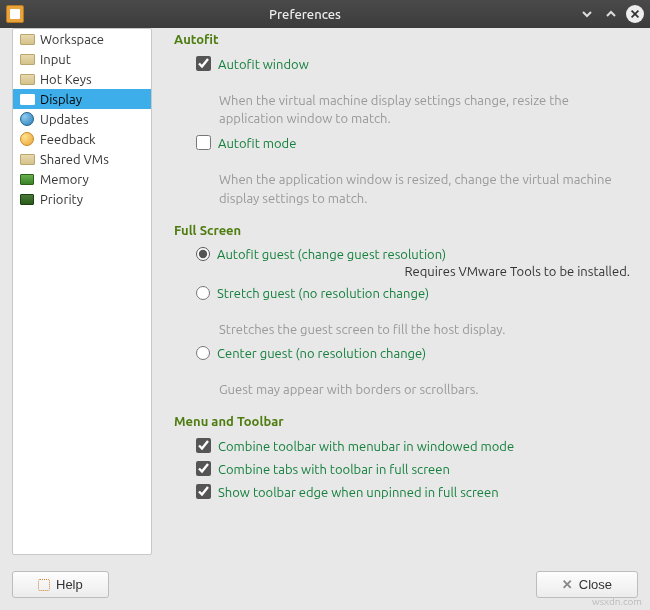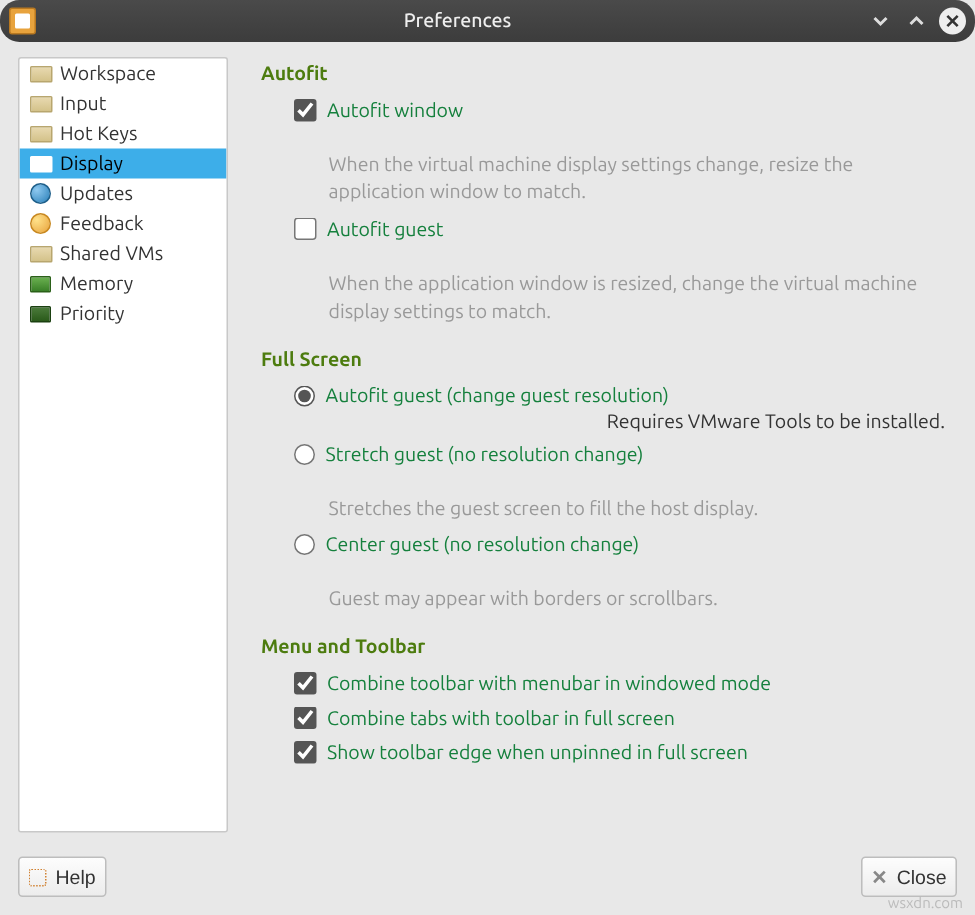--- a/index.html
+++ b/index.html
@@ -19,21 +19,20 @@
       display: flex;
       flex-direction: column;
     }
     .titlebar {
       height: 28px;
       background: linear-gradient(to bottom, #4a4a4a, #3c3c3c);
       display: flex;
       align-items: center;
       padding: 0 6px;
       color: #eee;
-      border-radius: 13px;
     }
     .titlebar-icon {
       width: 18px;
       height: 18px;
       background: #e8a33d;
       border: 1px solid #b87820;
       border-radius: 2px;
       position: relative;
       margin-right: 8px;
     }
@@ -66,21 +65,21 @@
     }
     .titlebar-btn.close-btn {
       background: #eee;
       color: #333;
       border-radius: 50%;
       font-weight: bold;
     }
     .content {
       flex: 1;
       display: flex;
-      padding: 10px 12px 8px 12px;
+      padding: 0 12px 8px 12px;
       gap: 22px;
       background: #e8e8e8;
     }
     .sidebar {
       width: 140px;
       background: #fff;
       border: 1px solid #c8c8c8;
       border-radius: 2px;
       overflow-y: auto;
     }
@@ -195,21 +194,21 @@
     .footer {
       display: flex;
       justify-content: space-between;
       padding: 8px 12px 12px 12px;
       background: #e8e8e8;
     }
     .btn {
       display: inline-flex;
       align-items: center;
       gap: 6px;
-      padding: 5px 6px;
+      padding: 5px 25px;
       background: linear-gradient(to bottom, #fdfdfd, #ececec);
       border: 1px solid #bdbdbd;
       border-radius: 3px;
       cursor: pointer;
       font-size: 13px;
       color: #333;
     }
     .btn-icon-help {
       width: 12px; height: 12px;
       border: 1.5px dotted #d08030;
@@ -328,21 +327,21 @@
           <label class="option-row">
             <input type="checkbox" checked="" style="">
             <span class="option-label">Autofit window</span>
           </label>
           <div class="option-desc">When the virtual machine display settings change, resize the application window to match.</div>
         </div>
 
         <div class="option">
           <label class="option-row">
             <input type="checkbox" style="">
-            <span class="option-label">Autofit guest</span>
+            <span class="option-label">Autofit mode</span>
           </label>
           <div class="option-desc">When the application window is resized, change the virtual machine display settings to match.</div>
         </div>
       </div>
 
       <div class="section">
         <div class="section-title">Full Screen</div>
 
         <div class="option">
           <label class="option-row">

